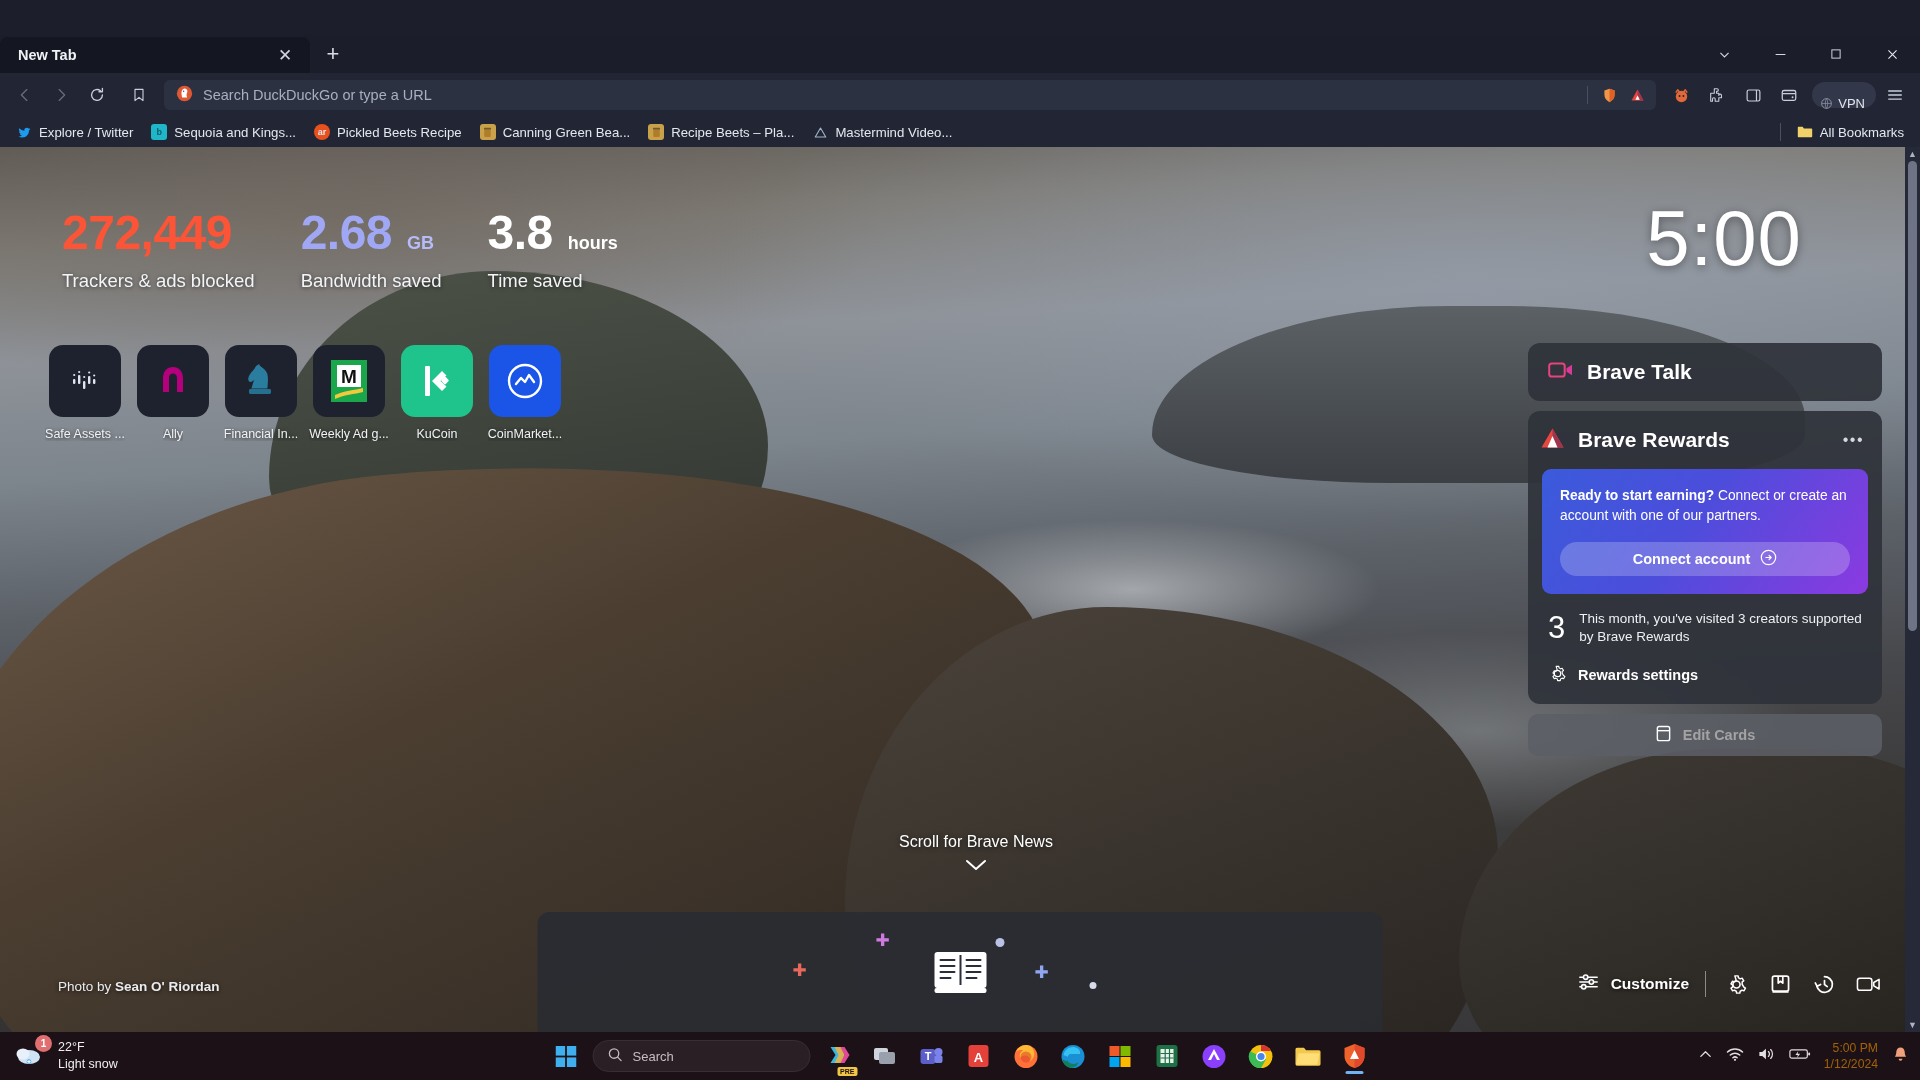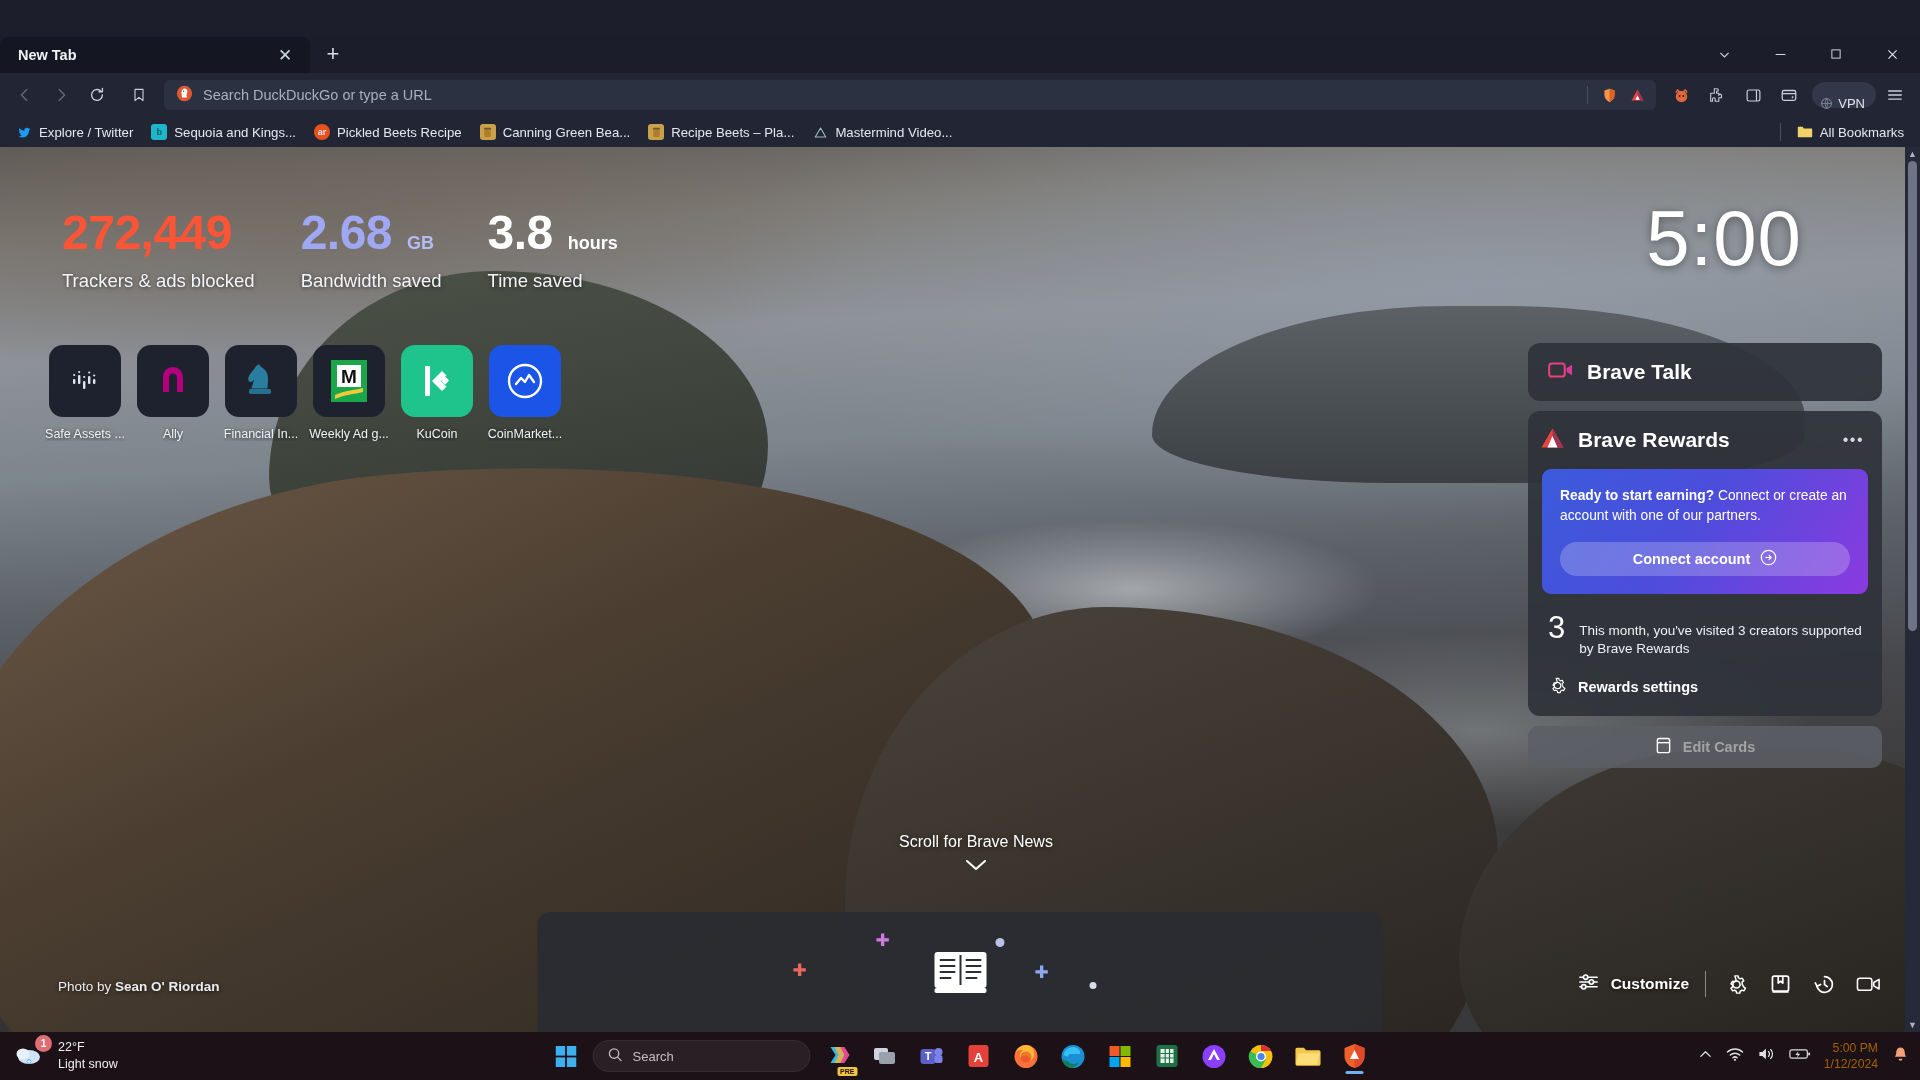--- a/index.html
+++ b/index.html
@@ -133,21 +133,21 @@
   .w-more { position: absolute; right: 18px; top: 20px; color: #d5d8df; letter-spacing: 1.5px; font-size: 16px; }
   .promo { margin: 2px 14px 14px; border-radius: 9px; padding: 17px 18px 18px;
     background: linear-gradient(125deg,#3b5bdb 0%, #4c4ddb 45%, #8b3ae0 100%); }
   .promo-text { font-size: 13.8px; line-height: 1.45; color: #fff; }
   .promo-text b { font-weight: 700; }
   .connect-btn { margin-top: 16px; height: 34px; border-radius: 17px;
     background: rgba(255,255,255,.22); display: flex; align-items: center; justify-content: center; gap: 10px;
     color: #fff; font-size: 14.5px; font-weight: 700; }
   .creators { padding: 2px 20px 6px; display: flex; gap: 14px; align-items: flex-start; }
   .creators-num { font-size: 31px; font-weight: 400; color: #fff; line-height: 1; margin-top: 2px; }
-  .creators-txt { font-size: 13.5px; line-height: 1.35; color: #eef0f3; margin-top: 12px; }
+  .creators-txt { font-size: 13.5px; line-height: 1.35; color: #eef0f3; }
   .rsettings { padding: 12px 20px 18px; display: flex; align-items: center; gap: 11px;
     color: #fff; font-size: 14.5px; font-weight: 600; }
   .editcards { background: rgba(92,95,102,.88); border-radius: 10px; height: 42px;
     display: flex; align-items: center; justify-content: center; gap: 11px;
     color: #a3a3a3; font-size: 14.5px; font-weight: 700; }
 
   .scroll-news { position: absolute; left: 0; right: 0; bottom: 158px; text-align: center;
     color: #fff; font-size: 16px; text-shadow: 0 1px 5px rgba(0,0,0,.6); margin-left: 32px; }
   .scroll-chev { margin-top: 6px; font-size: 15px; color: #fff; }
 

